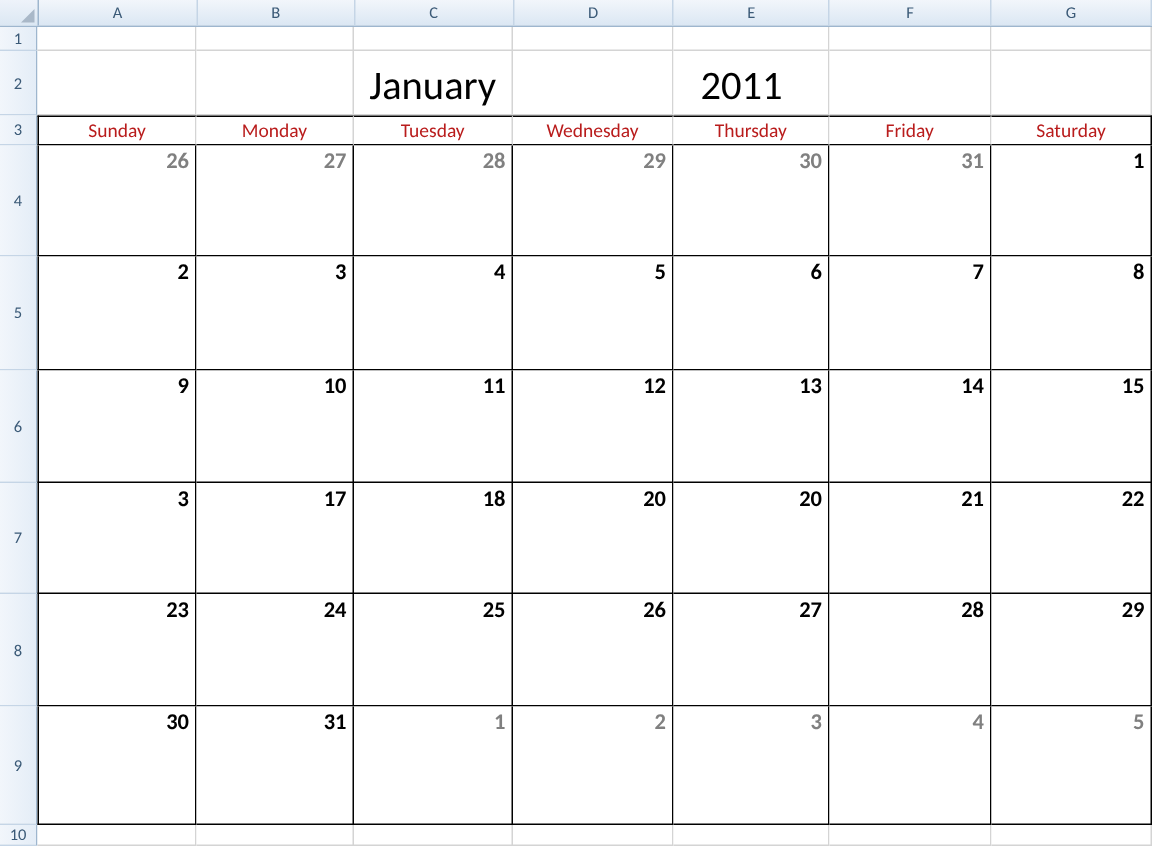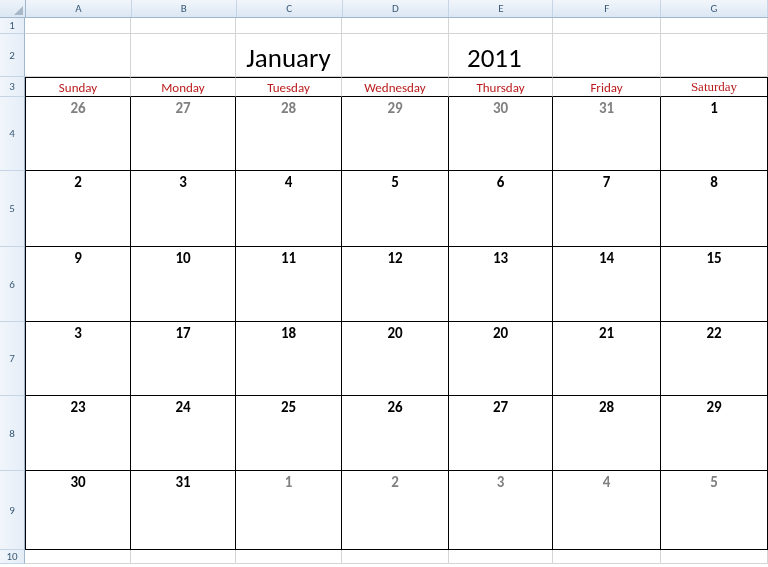--- a/index.html
+++ b/index.html
@@ -99,29 +99,29 @@
     font-size: 13px;
     color: #b91c1c;
     text-align: center;
     border-top: 1px solid #000 !important;
     border-bottom: 1px solid #000 !important;
     display:flex;
     align-items:center;
     justify-content:center;
   }
   .dow-first { border-left: 1px solid #000 !important; }
-  .dow-last  { border-right: 1px solid #000 !important; font-family: Liberation Serif, serif; }
+  .dow-last  { border-right: 1px solid #000 !important; }
 
   
   .date-cell {
     font-size: 15px;
     font-weight: bold;
     color: #000;
     padding: 2px 4px 16px 4px;
-    text-align: center;
+    text-align: right;
     border-right: 1px solid #000;
     border-bottom: 1px solid #000;
     background: #fff;
   }
   .date-cell.first-col { border-left: 1px solid #000; }
   .date-cell.other-month { color: #808080; }
 
   
   .tiny-row .cell { border-right:1px solid #d4d4d4; border-bottom:1px solid #d4d4d4; }
 

